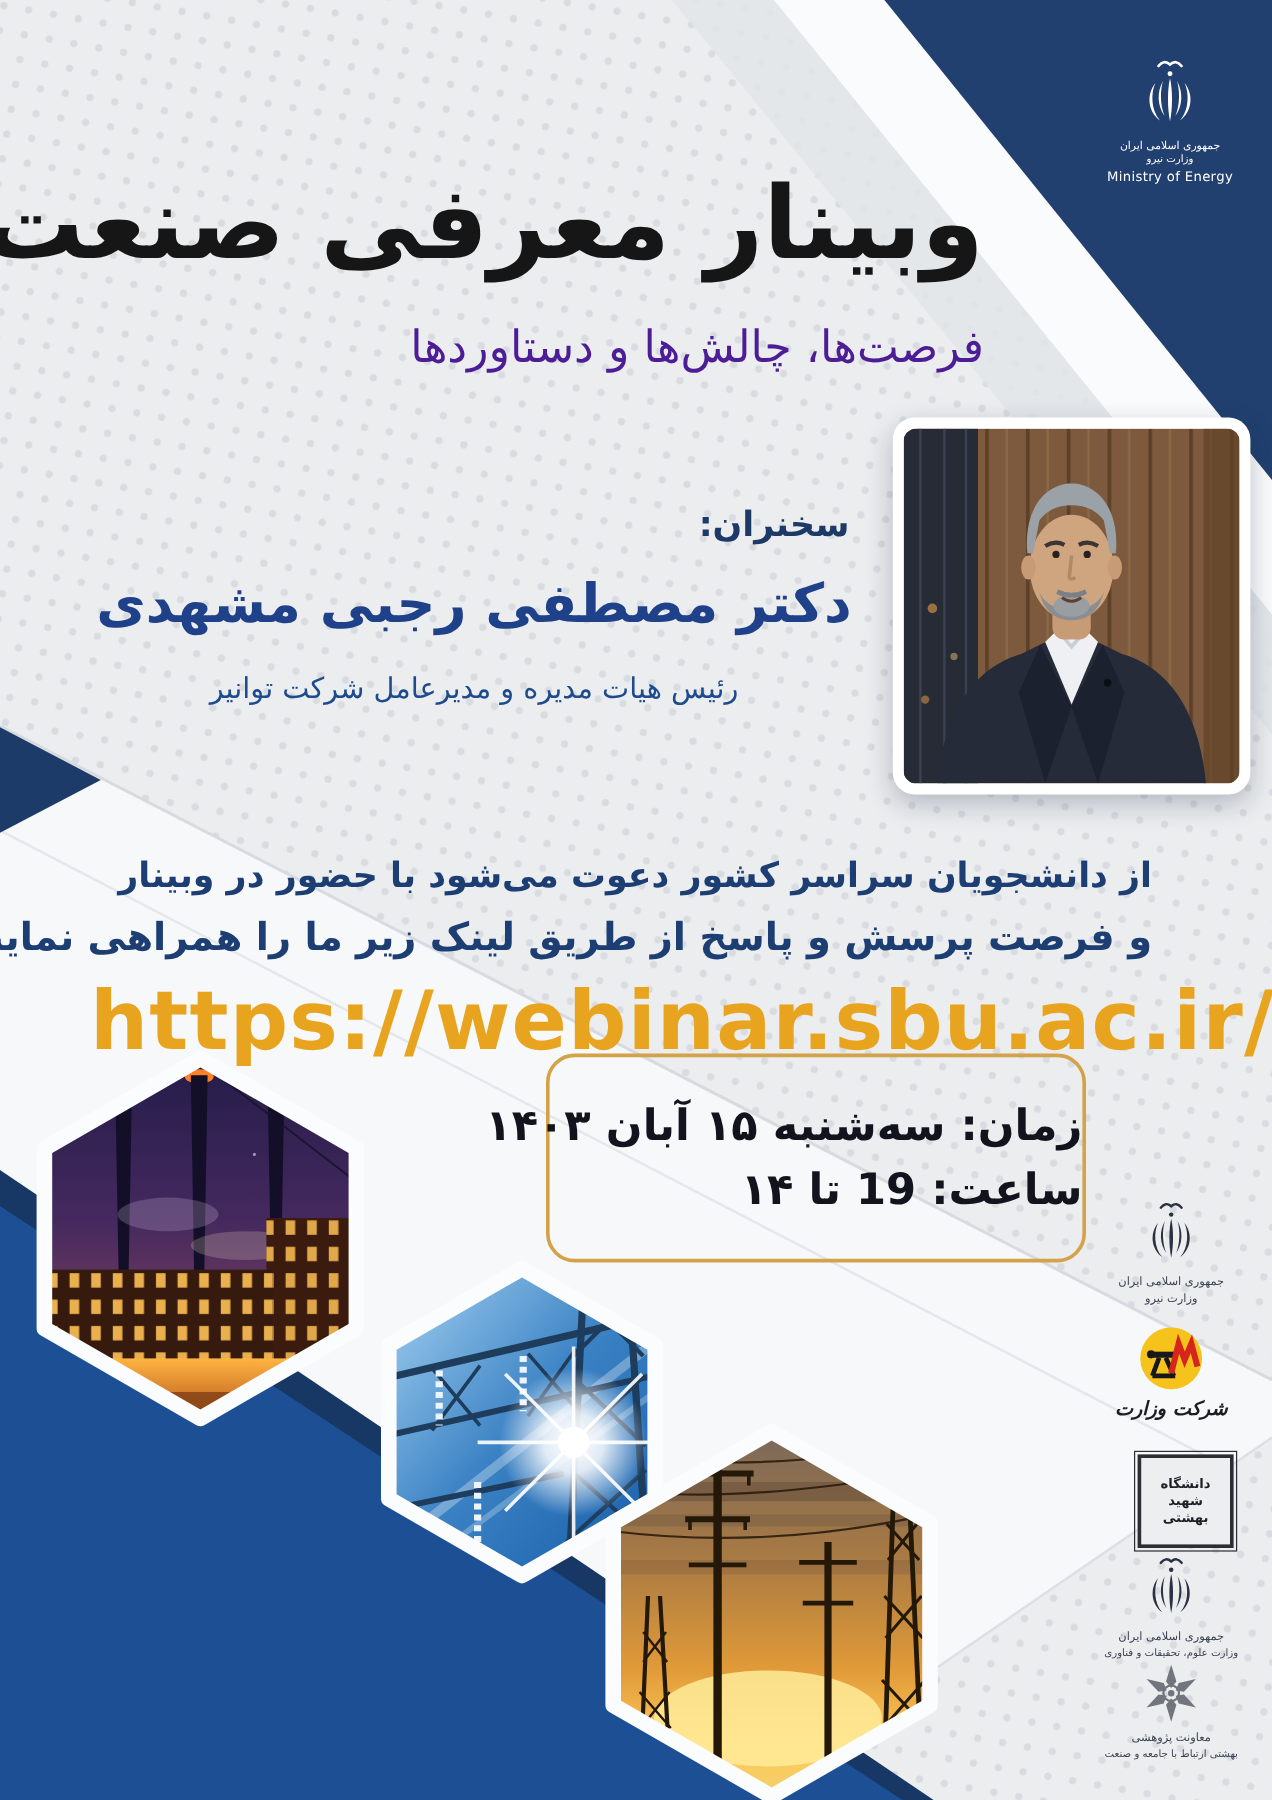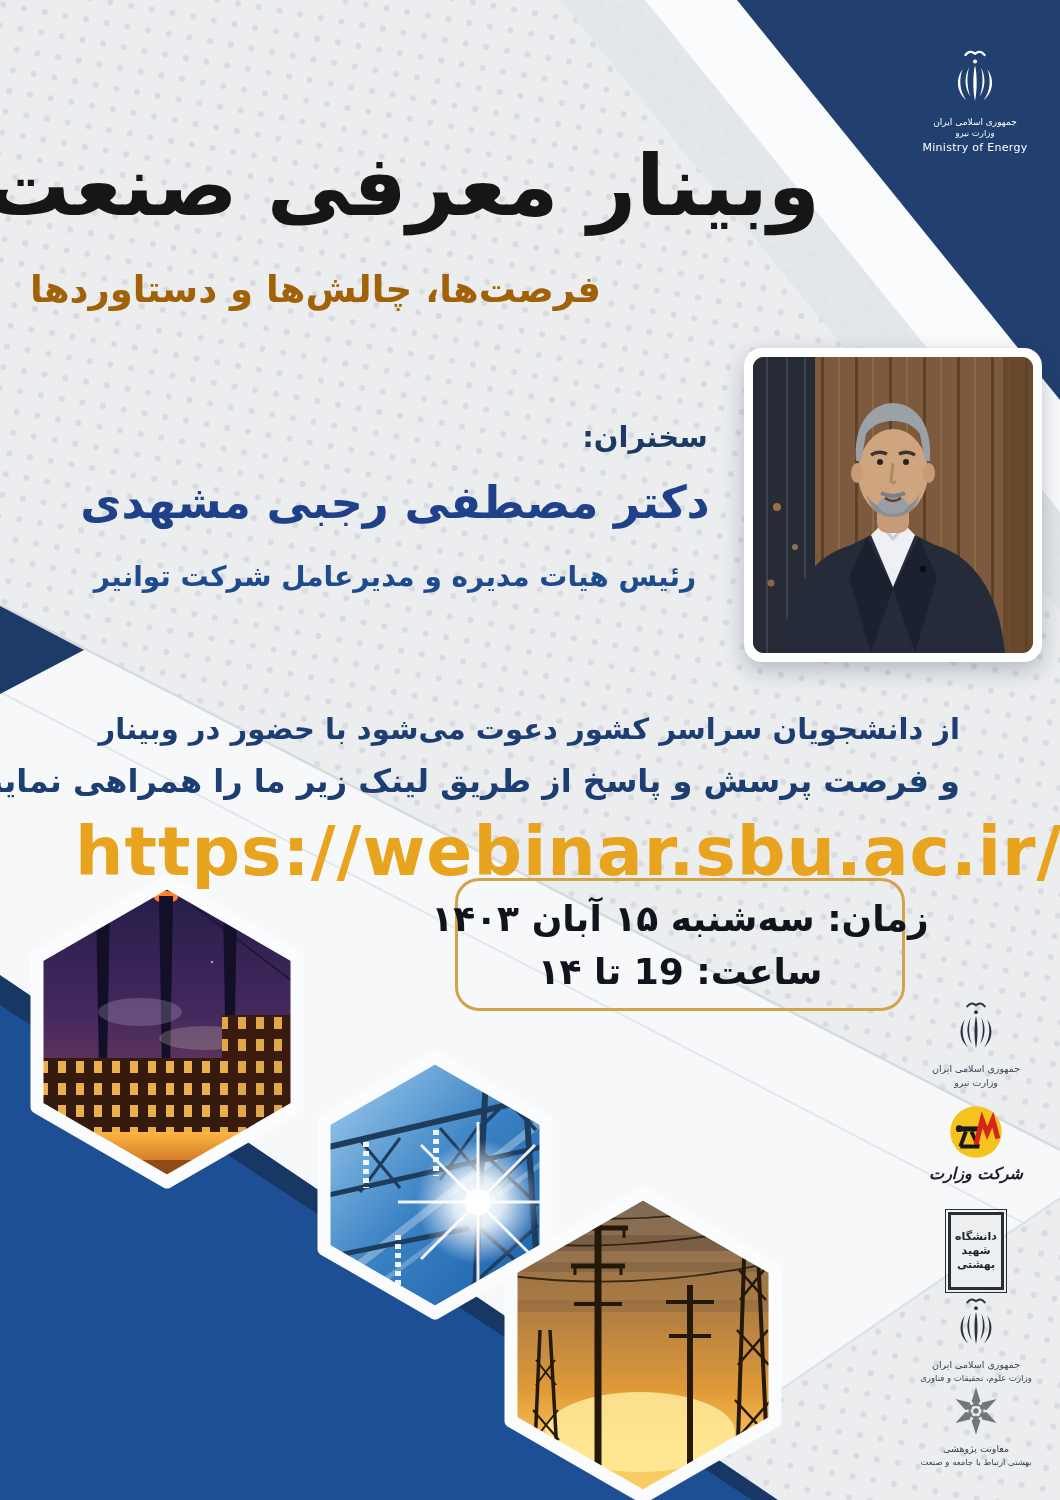--- a/index.html
+++ b/index.html
@@ -12,46 +12,46 @@
   .abs{position:absolute;}
   .rtl{direction:rtl;unicode-bidi:isolate;}
   .nowrap{white-space:nowrap;}
 
   
   .title{
     left:30px;top:138px;width:790px;text-align:center;
     font-size:84px;font-weight:bold;color:#161616;line-height:1.15;
   }
   .subtitle{
-    left:30px;top:268px;width:790px;text-align:left;
-    font-size:37px;font-weight:bold;color:#a16207;
+    left:30px;top:268px;width:790px;text-align:right;
+    font-size:37px;font-weight:normal;color:#4c1d95;
   }
   .speaker-label{
     left:530px;top:420px;width:230px;text-align:center;
     font-size:29px;font-weight:bold;color:#1d3a66;
   }
   .speaker-name{
     left:45px;top:476px;width:700px;text-align:center;
     font-size:45px;font-weight:bold;color:#1f418a;
   }
   .speaker-role{
     left:45px;top:560px;width:700px;text-align:center;
-    font-size:28px;font-weight:bold;color:#1e4a8e;
+    font-size:24px;font-weight:normal;color:#1e4a8e;
   }
   .inv1{left:100px;top:712px;width:860px;text-align:left;font-size:29px;font-weight:bold;color:#1d3e72;}
   .inv2{left:100px;top:762px;width:860px;text-align:center;font-size:32px;font-weight:bold;color:#1d3e72;}
   .url{
     left:75px;top:812px;width:860px;text-align:center;direction:ltr;
     font-size:68px;font-weight:bold;color:#e8a41e;letter-spacing:1px;cursor:pointer;
   }
   
   .sched{
-    left:455px;top:878px;width:450px;height:133px;box-sizing:border-box;
+    left:455px;top:878px;width:450px;height:174px;box-sizing:border-box;
     border:3px solid #d4a248;border-radius:24px;
-    display:flex;flex-direction:column;align-items:center;justify-content:center;gap:12px;
+    display:flex;flex-direction:column;justify-content:center;gap:12px;
   }
   .sched .line{font-size:36px;font-weight:bold;color:#11141c;}
 
   
   .photo{
     left:744px;top:348px;width:298px;height:314px;background:#ffffff;
     border-radius:18px;box-shadow:0 8px 22px rgba(20,30,60,.25);
     padding:9px;box-sizing:border-box;
   }
   .photo-inner{width:100%;height:100%;border-radius:11px;overflow:hidden;position:relative;}
@@ -64,21 +64,21 @@
   .moe-top .c2{font-size:8.5px;line-height:1.35;}
   .moe-top .c3{font-size:11px;line-height:1.5;letter-spacing:.3px;}
 
   
   .flogo{width:160px;left:896px;text-align:center;color:#323a4a;}
   .flogo svg.emb{width:58px;height:58px;color:#2a3140;}
   .flogo .cap{font-size:9.5px;line-height:1.5;color:#3c4352;}
   .flogo .cap2{font-size:8.5px;line-height:1.5;color:#3c4352;}
   .tav-cap{font-size:16px;font-weight:bold;font-style:italic;color:#1c1d22;}
   .seal{
-    left:948px;top:1212px;width:56px;height:78px;box-sizing:border-box;
+    left:948px;top:1212px;width:80px;height:78px;box-sizing:border-box;
     border:3px solid #2b2e33;outline:1px solid #2b2e33;outline-offset:2px;
     display:flex;flex-direction:column;align-items:center;justify-content:center;
     background:#eceef0;
   }
   .seal .s{font-size:11px;font-weight:bold;color:#1d2026;line-height:1.25;}
 </style>
 </head>
 <body>
 
 <svg width="0" height="0" style="position:absolute">

